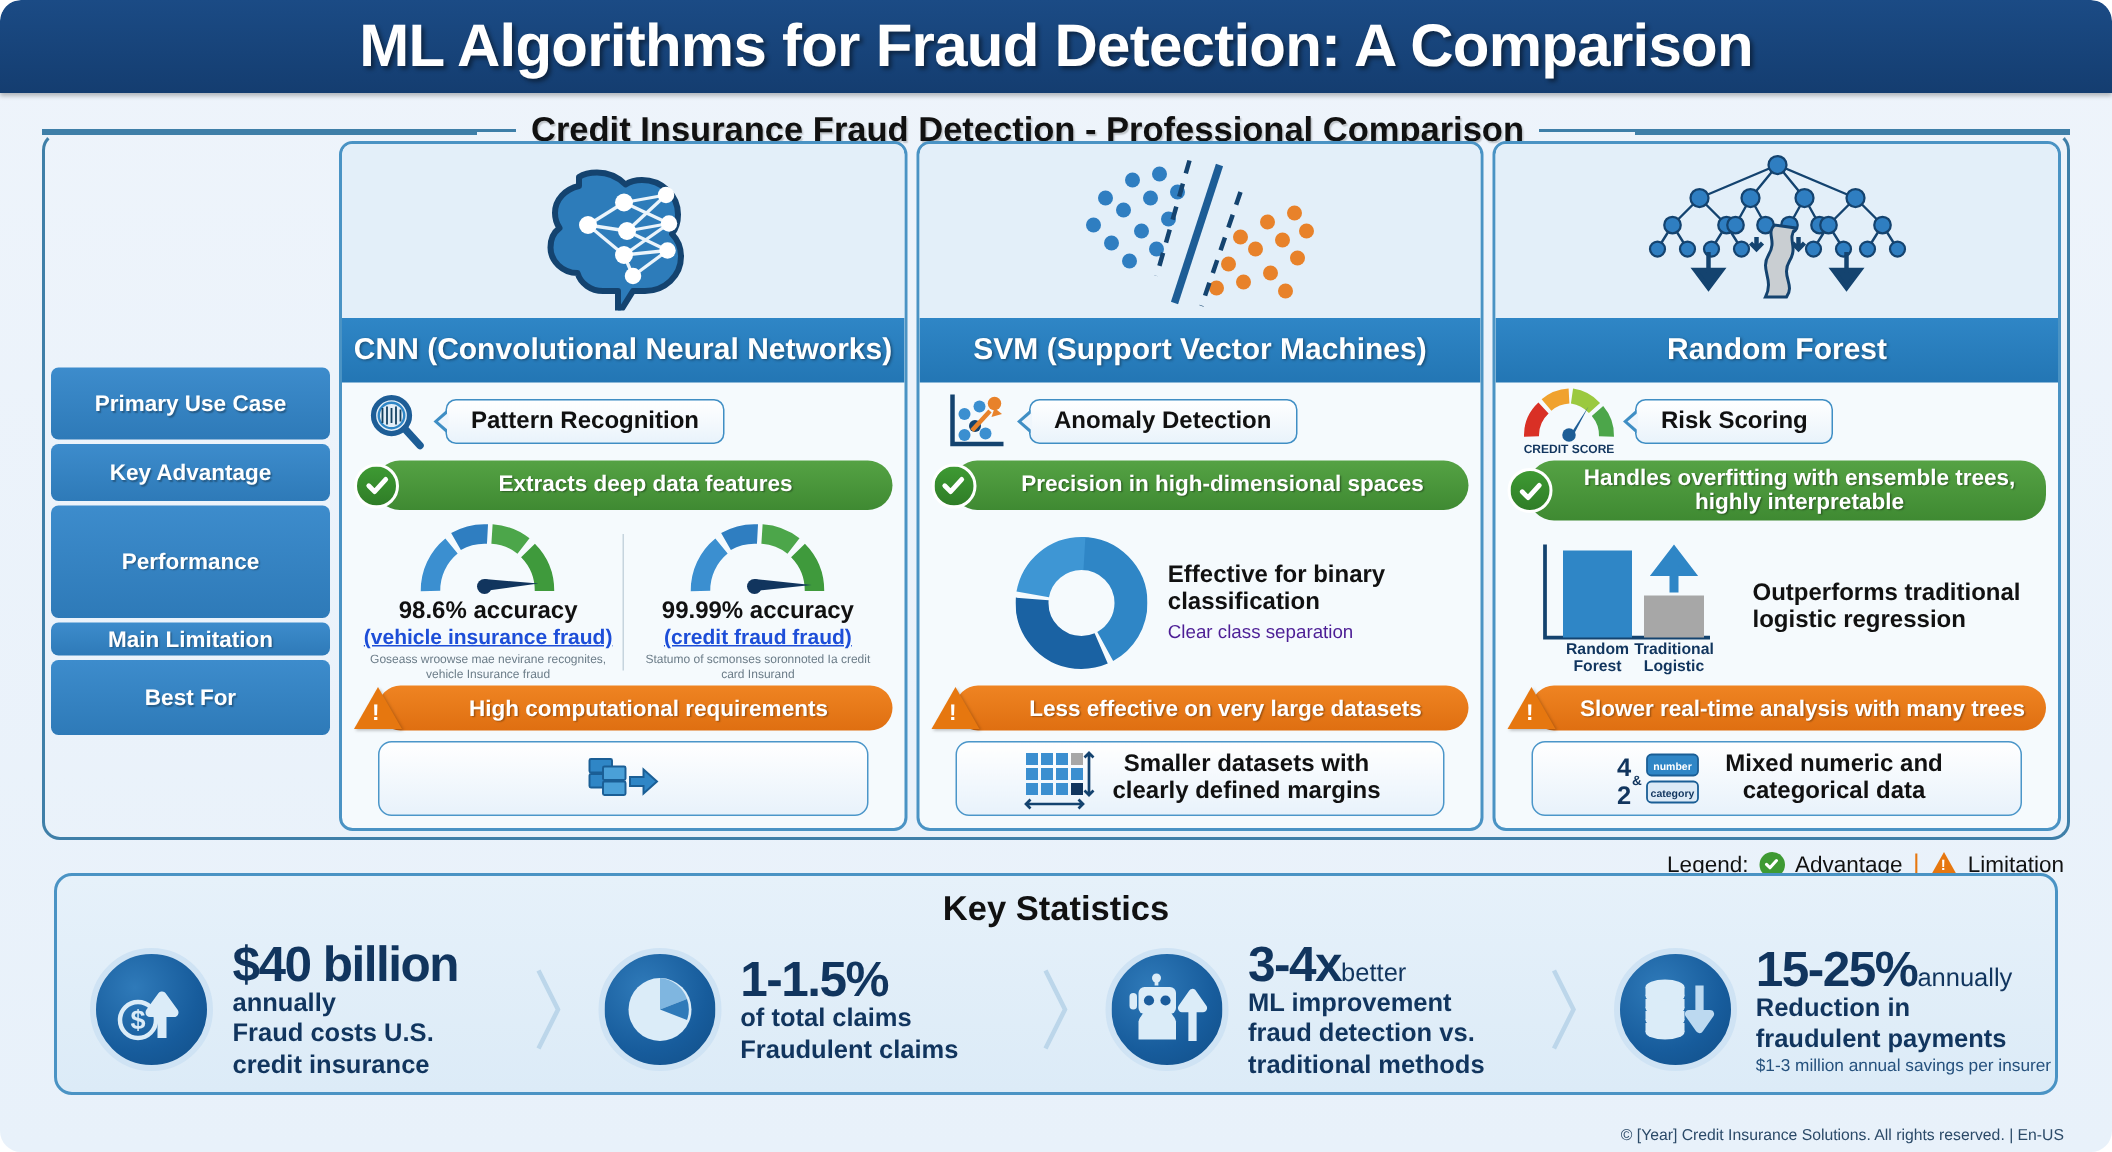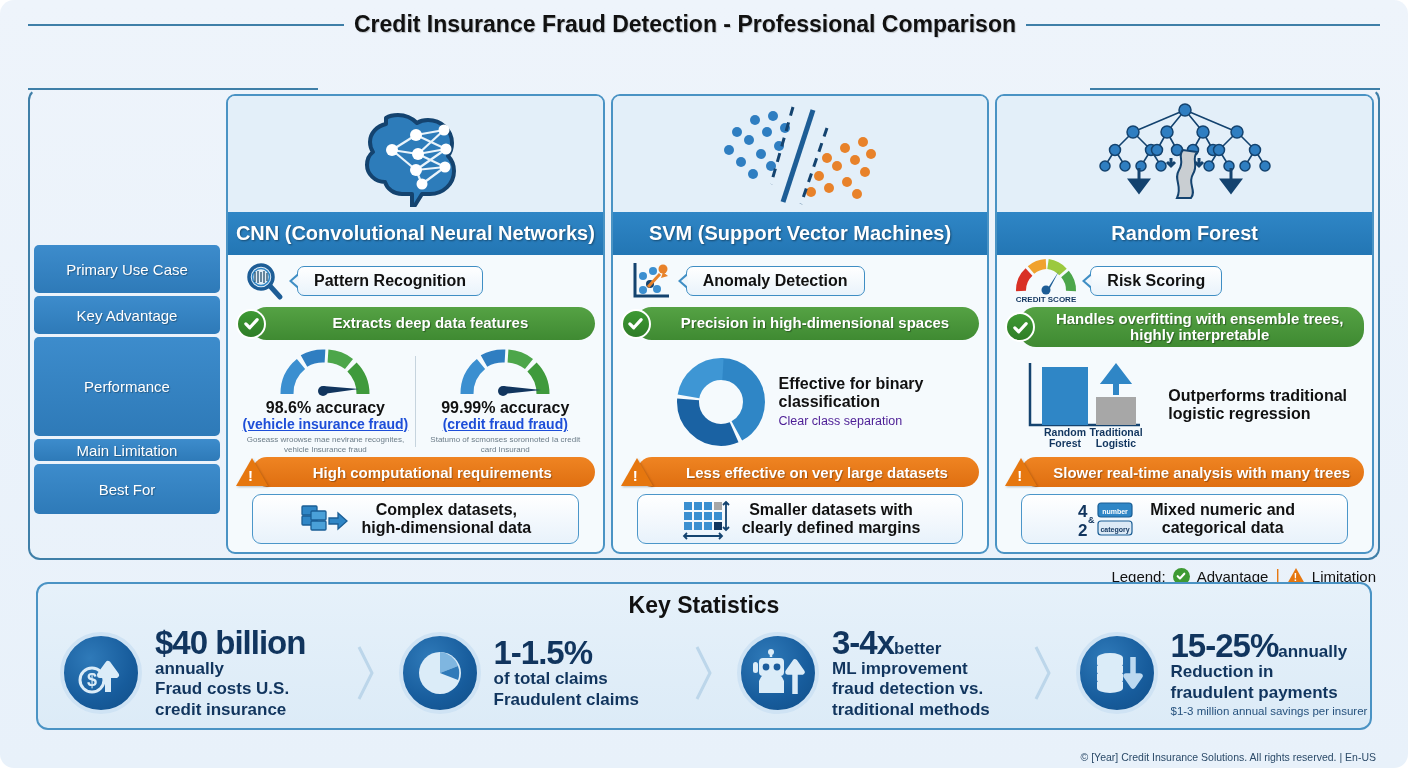--- a/index.html
+++ b/index.html
@@ -66,30 +66,30 @@
   }
   
   .labels-col {
     width: 186px;
     display: flex; flex-direction: column;
     padding-top: 0;
   }
   .label-spacer { height: 151px; }
   .row-label {
     background: linear-gradient(180deg,#3d8ccc 0%, #2e7ab8 100%);
-    color: #fff; font-weight: normal; font-size: 15px;
+    color: #fff; font-weight: bold; font-size: 15px;
     display: flex; align-items: center; justify-content: center;
     border-radius: 5px;
     margin-bottom: 3px;
     text-shadow: 1px 1px 1px rgba(0,0,0,.3);
     text-align: center;
   }
   .row-label.r0 { height: 48px; }
   .row-label.r1 { height: 38px; }
-  .row-label.r2 { height: 99px; }
+  .row-label.r2 { height: 75px; }
   .row-label.r3 { height: 22px; }
   .row-label.r4 { height: 50px; }
 
   
   .algo-col {
     flex: 1;
     border: 2px solid #4a93c4;
     border-radius: 9px;
     background: #f5fafd;
     display: flex; flex-direction: column;
@@ -286,40 +286,43 @@
     background: radial-gradient(circle at 35% 30%, #2f7ab9 0%, #175c9c 60%, #114e87 100%);
     border: 4px solid #cfe3f4;
     display: flex; align-items: center; justify-content: center;
     flex: 0 0 82px;
   }
   .stat-text { color: #10355f; }
   .stat-big {
     font-size: 33px; font-weight: bold; color: #11355e;
     line-height: 1.0; letter-spacing: -1px;
   }
-  .stat-big .unit { font-size: 17px; font-weight: bold; letter-spacing: 0; }
+  .stat-big .unit { font-size: 17px; font-weight: normal; letter-spacing: 0; }
   .stat-l1 { font-size: 17px; font-weight: bold; color: #11355e; line-height: 1.18; }
   .stat-l2 { font-size: 17px; font-weight: bold; color: #11355e; line-height: 1.18; }
   .stat-l3 { font-size: 17px; font-weight: bold; color: #11355e; line-height: 1.18; }
   .stat-note { font-size: 11.5px; color: #25517d; margin-top: 2px; font-weight: normal; }
   .chev {
     flex: 0 0 22px; height: 62px;
     display: flex; align-items: center; justify-content: center;
     color: #bcd6ea;
   }
   .footer-note {
     position: absolute; right: 32px; bottom: 5px;
     font-size: 10.5px; color: #2b4a68;
   }
 </style>
 </head>
 <body>
 
 <div class="poster">
 
+  <div class="header">
+    <h1>ML Algorithms for Fraud Detection: A Comparison</h1>
+  </div>
 
   <div class="subtitle-row">
     <div class="rule left"></div>
     <div class="subtitle">Credit Insurance Fraud Detection - Professional Comparison</div>
     <div class="rule"></div>
   </div>
 
   <div class="matrix-wrap">
     <div class="matrix-top-l" style="left:-2px;width:290px;"></div>
     <div class="matrix-top-r" style="right:-2px;width:290px;"></div>
@@ -436,24 +439,20 @@
         <div class="bestfor">
           <svg width="50" height="38" viewBox="0 0 50 38">
             <g fill="#2f86c6" stroke="#1a5e95" stroke-width="1.3">
               <rect x="3" y="6" width="15" height="9" rx="1"></rect>
               <rect x="3" y="16" width="15" height="9" rx="1"></rect>
               <rect x="12" y="11" width="15" height="9" rx="1" fill="#4aa0d8"></rect>
               <rect x="12" y="21" width="15" height="9" rx="1" fill="#4aa0d8"></rect>
             </g>
             <path d="M30 18 h9 v-5 l9 8 -9 8 v-5 h-9 z" fill="#2f86c6" stroke="#1a5e95" stroke-width="1.3"></path>
           </svg>
-          <div class="bestfor-text">
-            <div>Complex datasets,</div>
-            <div>high-dimensional data</div>
-          </div>
         </div>
       </div>
     </div>
 
     <div class="algo-col">
       <div class="algo-art">
         <svg width="170" height="105" viewBox="0 0 170 105">
           <g fill="#2f7ec1">
             <circle cx="22" cy="30" r="5"></circle>
               <circle cx="40" cy="18" r="5"></circle>

